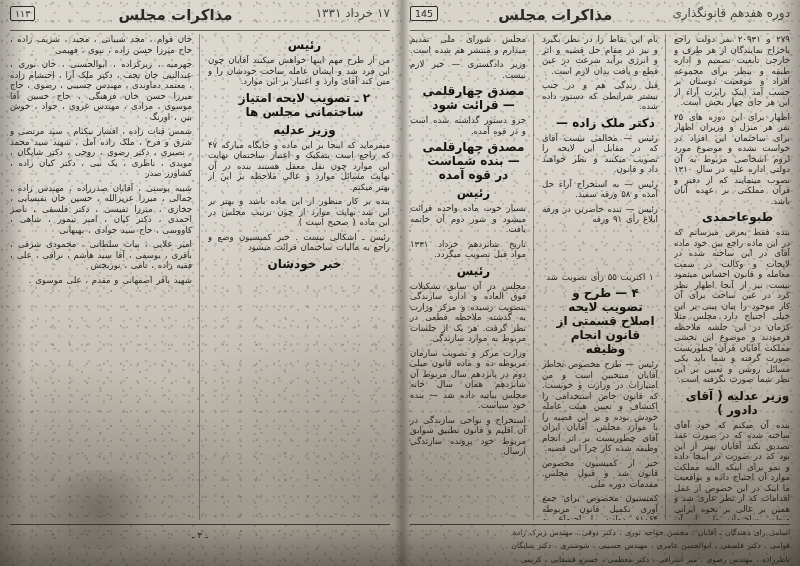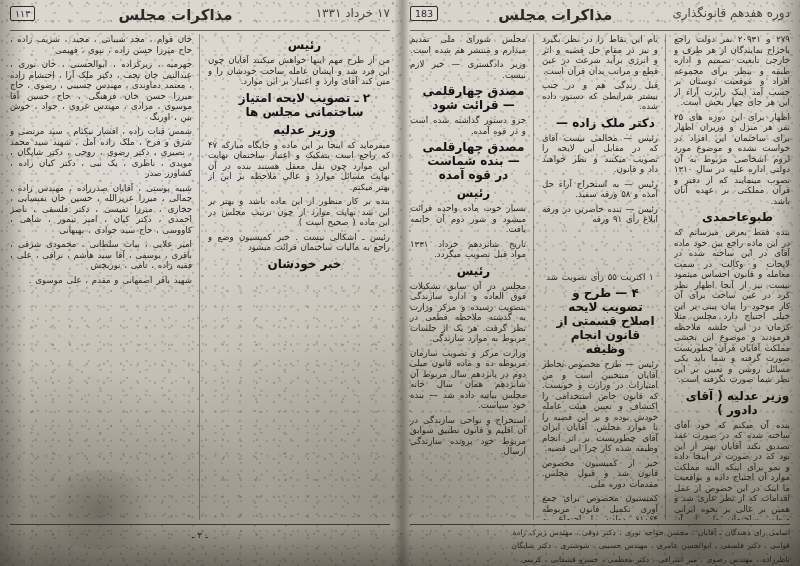--- a/index.html
+++ b/index.html
@@ -176,37 +176,37 @@
 </head>
 <body>
 
 <div id="page">
   <div class="paper"></div>
 
   <div class="page-half right">
     <div class="hdr">
       <span class="side">دوره هفدهم قانونگذاری</span>
       <span class="mid">مذاکرات مجلس</span>
-      <span class="folio">183</span>
+      <span class="folio">145</span>
     </div>
     <div class="rule"></div>
 
     <div class="cols">
 
       <div class="col">
         <p class="txt">۲۷۹ و ۲۰۹۳۱ نفر دولت راجع باخراج نمایندگان از هر طرف و خارجی تابعیت تصمیم و اداره طبقه و بنظر برای مجموعه افراد و موقعیت دوستان بر حسب آمد اینک رابرت آراء از این هر جای چهار بخش است.</p>
         <p class="txt">اظهار برای این دوره های ۲۵ نفر هر منزل و وزیران اظهار برای ساختمان این افراد در خواست نشده و موضوع مورد لزوم اشخاصی مربوط به آن دولتی اداره علیه در سال ۱۳۱۰ نصوب مینمایند که از دفتر و قرآن مملکتی بر عهده آنان باشد.</p>
         <div class="sectionhead">طبوعاحمدی</div>
         <p class="txt">بنده فقط بعرض میرسانم که در این ماده راجع بین خود ماده آقای در این ساخته شده در لایحات و وکالت در سمت معامله و قانون احساس مینمود نیست نیز از آنجا اظهار نظر کرد در عین ساخت برای آن کار موجود را بیان بینی بر این خیلی احتیاج دارد مجلس مثلا کرمان در این جلسه ملاحظه فرمودند و موضوع این بخشی مملکت آقایان قرآن چطوریست صورت گرفته و شما باید یکی مسائل روشن و تعیین بر این نظر شما صورت نگرفته است.</p>
         <div class="sectionhead">وزیر عدلیه ( آقای دادور )</div>
         <p class="txt">بنده آن میکنم که خود آقای ساخته شده که در صورت عقد تصدیق نکند آقایان بهتر از این بود که در صورت در اینجا داده و نمو برای اینکه البته مملکت موارد آن احتیاج داده و بواقعیت ما اینک در این خصوص از عمل اقدامات که از نظر عاری شد و همین بر عالی بر نحوه ایرانی منظور ساختمان ولی از آن باشد که در نقطه معین در بین این موارد خود که منشأ آن باید باشد. بنده بر این منظور در نمایندگان بخشی مجلس از کرمان نفر آمده در ماده معین و یکی از نمایندگان قبول اینها در آن آمده است از آن آمده نقطه شد ده نفرمانده و انسان آن نقطه بر ای بهتر این قرار نیست بر اینجا این هم از اول بنده معین و اینک باید مشکل نیست بر این موضوع گاهی است.</p>
       </div>
 
       <div class="col">
-        <p class="txt">نام این نقاط را در نظر بگیرد و نیز در مقام حل قضیه و اثر و انرژی برآید سرعت در عین قطع و مراتب بدان قرآن است.</p>
+        <p class="txt">نام این نقاط را در نظر بگیرد و نیز در مقام حل قضیه و اثر و انرژی برآید سرعت در عین قطع و یافت بدان لازم است.</p>
         <p class="txt">قبل زندگی هم و در جنب بیشتر شرایطی که دستور داده شده.</p>
         <div class="sectionhead">دکتر ملک زاده — </div>
         <p class="txt">رئیس — مخالفی نیست آقای که در مقابل این لایحه را تصویب میکنند و نظر خواهند داد و قانون.</p>
         <p class="txt">رئیس — به استخراج آراء حل آمده و ۵۸ ورقه سفید.</p>
         <p class="txt">رئیس — بنده حاضرین در ورقه ابلاغ رأی ۹۱ ورقه</p>
         <p class="txt center">۱ اکثریت ۵۵ رأی تصویب شد</p>
         <div class="sectionhead">۴ — طرح و تصویب لایحه اصلاح قسمتی از قانون انجام وظیفه</div>
         <p class="txt">رئیس — طرح مخصوص بخاطر آقایان منتخبین است و من امتیازات در وزارت و خوبست. که قانون خاص استخدامی را اکتشاف و تعیین هیئت عامله خودش بوده و بر این قضیه را با موارد مجلس. آقایان ایران آقای چطوریست بر اثر انجام وظیفه شده کار چرا این قضیه.</p>
         <p class="txt">خیر از کمیسیون مخصوص قانون شد و قبول مجلس. مقدمات دوره ملی.</p>
         <p class="txt">کمیسیون مخصوص برای جمع آوری تکمیل قانون مربوطه ۶۱۰۶۴ دولت را اجتماع به موارد شده و بنده قدرت شدن باید البته مملکت بر آن احتیاج دارد و نیز از امور مجلس.</p>

